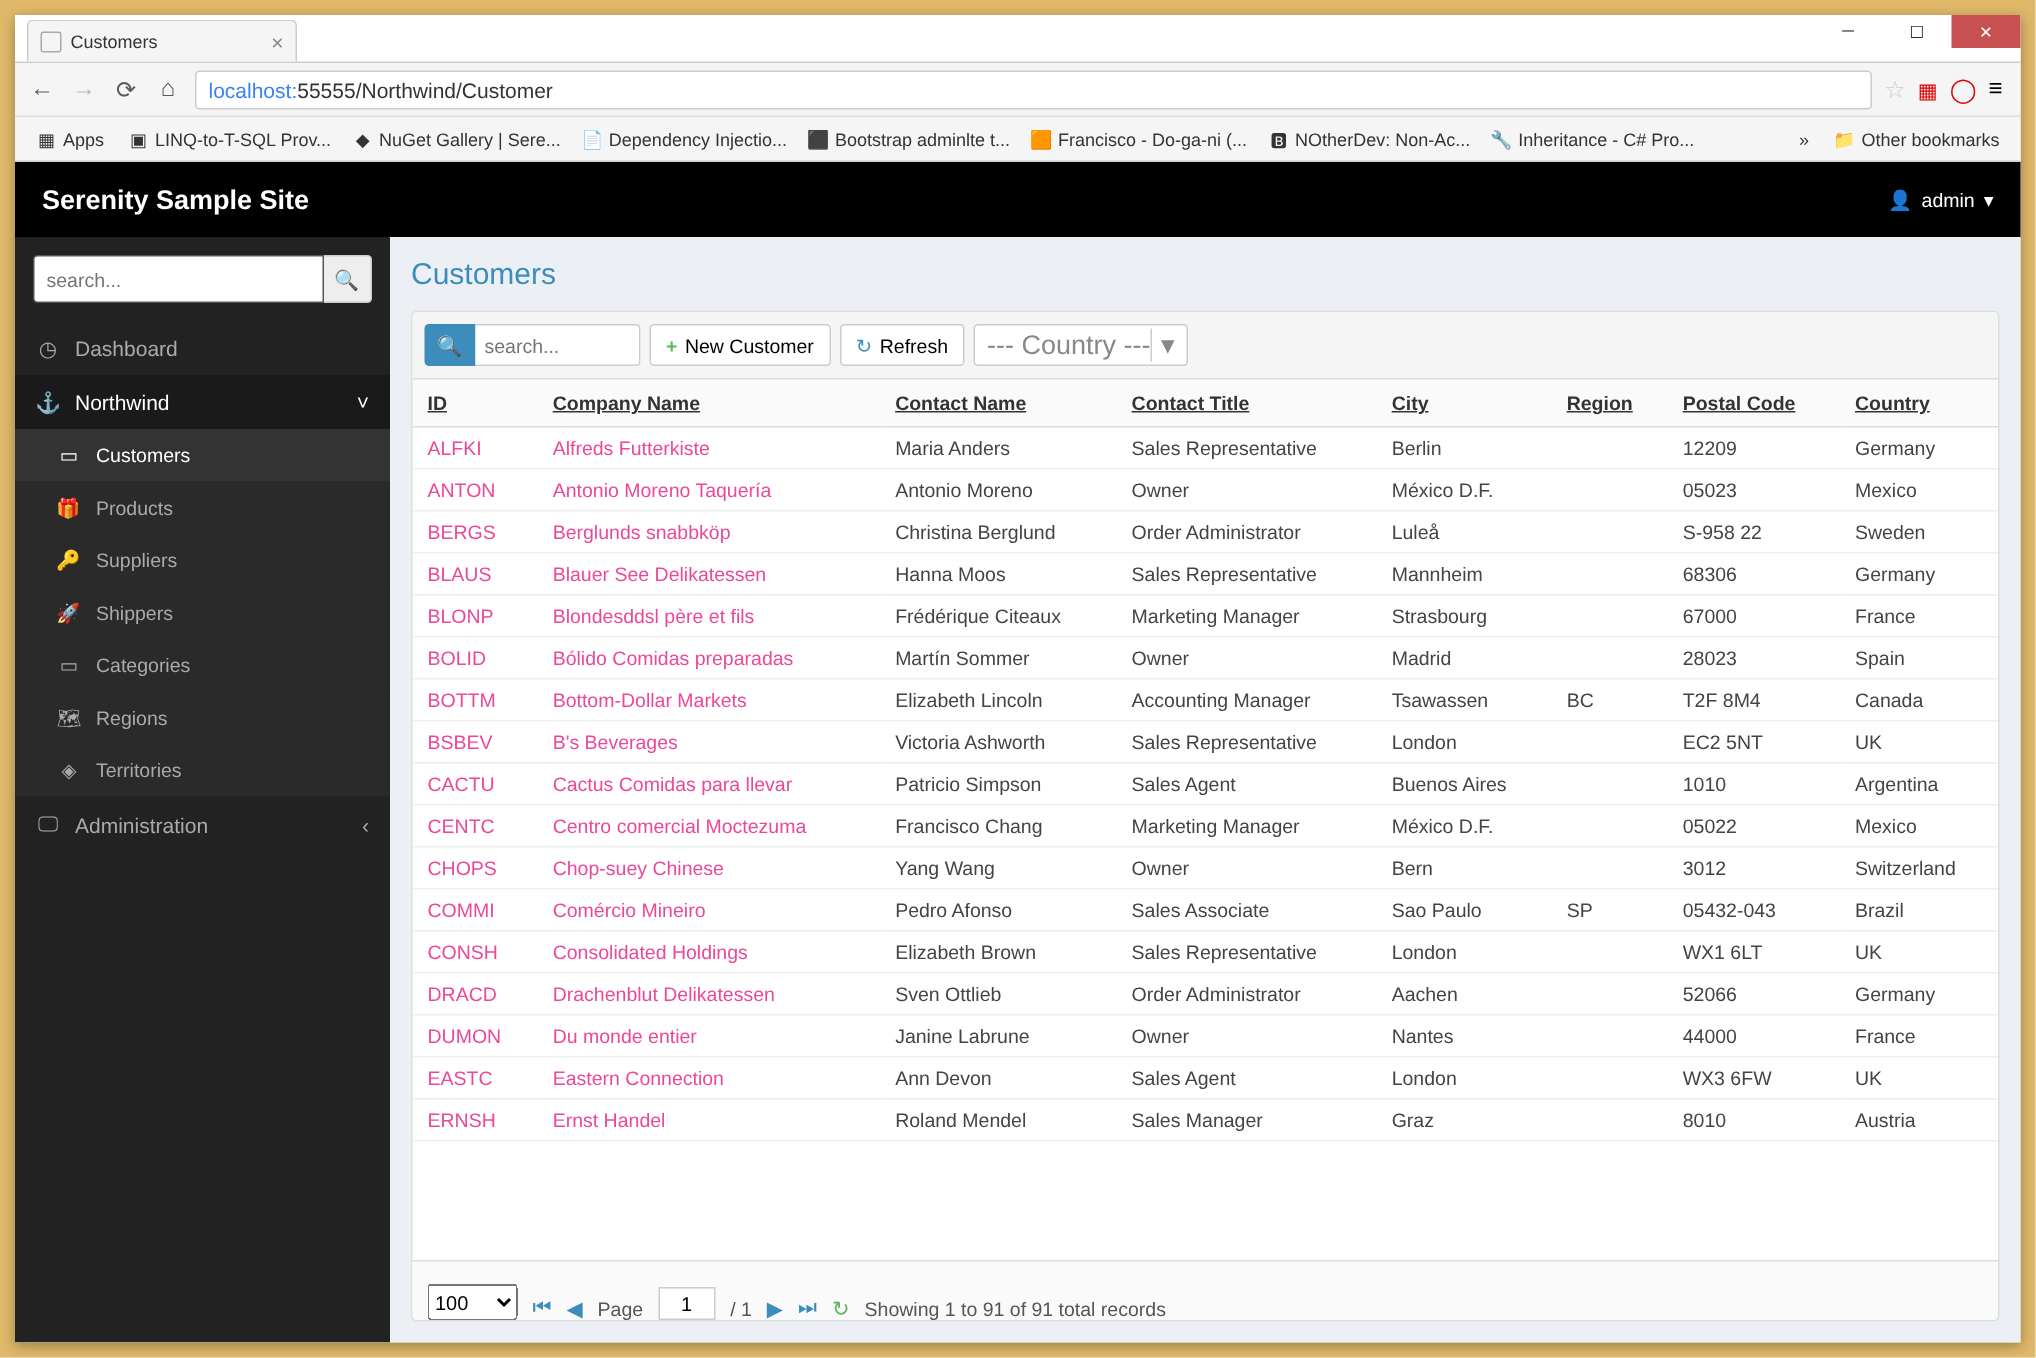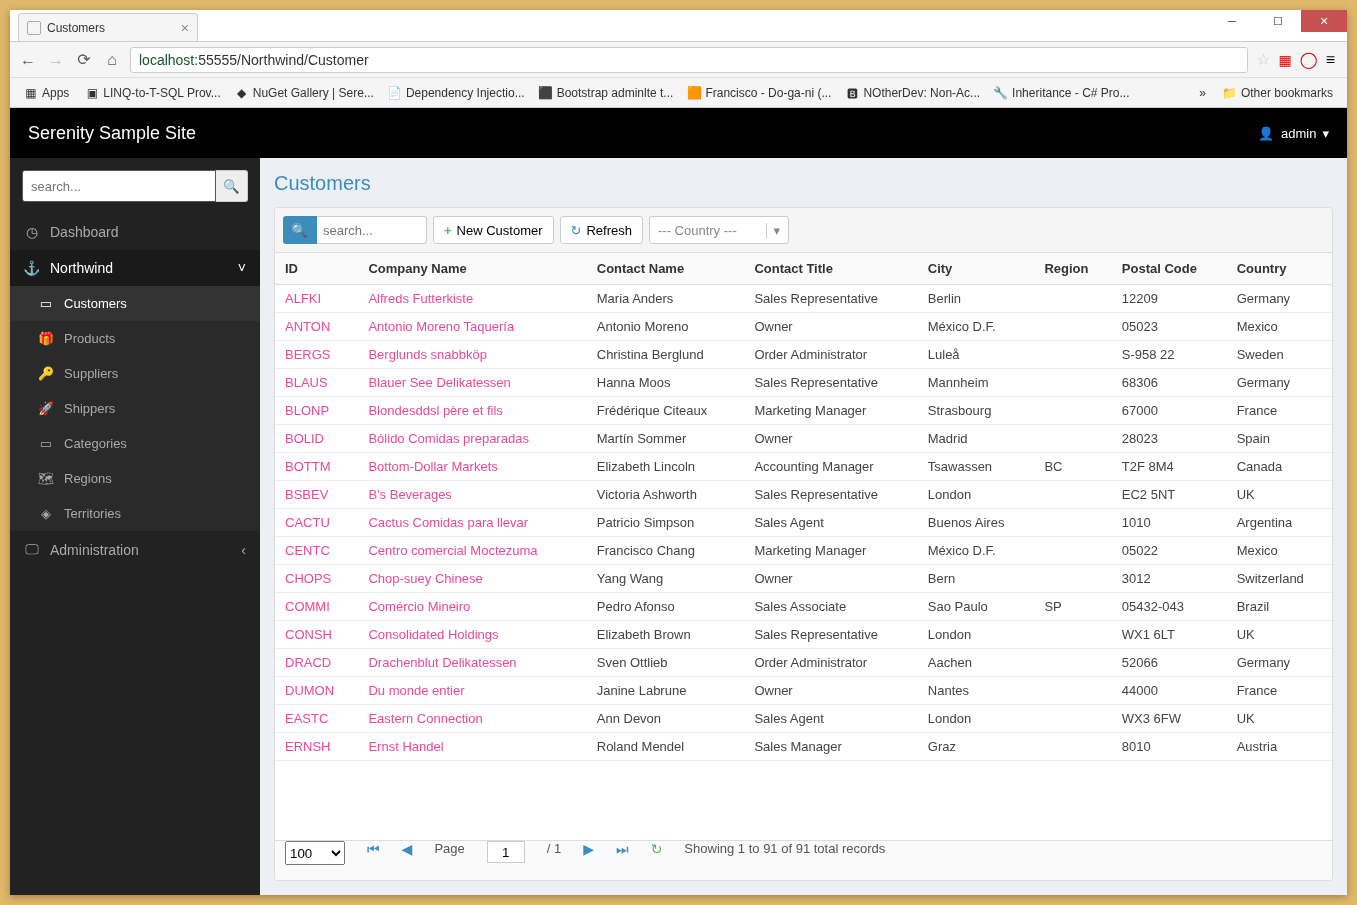--- a/index.html
+++ b/index.html
@@ -12,31 +12,31 @@
 
 .tabstrip { height: 32px; background: #fff; display: flex; align-items: end; padding-left: 8px; border-bottom: 1px solid #ccc; }
 .browser-tab { height: 28px; min-width: 180px; background: #f5f5f5; border: 1px solid #ccc; border-bottom: none; border-radius: 4px 4px 0 0; display: flex; align-items: center; padding: 0 8px; gap: 6px; font-size: 12px; color: #333; }
 .browser-tab .favicon { width: 14px; height: 14px; border: 1px solid #aaa; border-radius: 2px; }
 .browser-tab .tab-close { margin-left: auto; color: #888; font-size: 14px; cursor: pointer; }
 
 .addrbar { height: 36px; display: flex; align-items: center; gap: 8px; padding: 0 8px; background: #f5f5f5; border-bottom: 1px solid #ddd; }
 .nav-icon { width: 20px; height: 20px; display: flex; align-items: center; justify-content: center; color: #5a5a5a; font-size: 16px; cursor: pointer; }
 .nav-icon.disabled { color: #bbb; }
 .addrbox { flex: 1; height: 26px; border: 1px solid #ccc; border-radius: 3px; background: #fff; display: flex; align-items: center; padding: 0 8px; font-size: 14px; color: #333; }
-.addrbox .host { color: #14532d; }
+.addrbox .host { color: #3b82f6; }
 .addr-right { display: flex; gap: 8px; align-items: center; padding-right: 4px; }
 .addr-right span { font-size: 16px; cursor: pointer; }
 
 .bmbar { height: 30px; display: flex; align-items: center; gap: 4px; padding: 0 8px; background: #f5f5f5; border-bottom: 1px solid #ccc; font-size: 12px; color: #333; }
 .bm-item { display: flex; align-items: center; gap: 4px; padding: 2px 6px; cursor: pointer; white-space: nowrap; }
 .bm-item .bm-icon { width: 14px; height: 14px; display: inline-flex; align-items: center; justify-content: center; }
 .bm-right { margin-left: auto; display: flex; align-items: center; gap: 10px; }
 
 .app-header { height: 50px; background: #000; color: #fff; display: flex; align-items: center; padding: 0 18px; }
-.site-title { font-size: 18px; font-weight: 400; }
+.site-title { font-size: 18px; font-weight: 700; }
 .user-menu { margin-left: auto; display: flex; align-items: center; gap: 6px; font-size: 13px; cursor: pointer; }
 
 .app-body { flex: 1; display: flex; overflow: hidden; }
 .sidebar { width: 250px; background: #222; color: #aaa; display: flex; flex-direction: column; }
 .sb-search { padding: 12px; display: flex; }
 .sb-search input { flex: 1; height: 32px; border: 1px solid #555; background: #fff; padding: 0 8px; font-size: 13px; border-radius: 3px 0 0 3px; }
 .sb-search button { width: 36px; background: #eee; border: 1px solid #ccc; border-left: none; border-radius: 0 3px 3px 0; cursor: pointer; }
 .sb-item { padding: 10px 14px; display: flex; align-items: center; gap: 10px; font-size: 14px; cursor: pointer; }
 .sb-item.section { color: #fff; background: #1a1a1a; }
 .sb-item.sub { padding-left: 28px; background: #2a2a2a; font-size: 13px; }
@@ -47,30 +47,30 @@
 .main { flex: 1; background: #ecf0f5; display: flex; flex-direction: column; overflow: hidden; padding: 14px; gap: 12px; }
 .page-title { font-size: 20px; color: #3c8dbc; font-weight: 400; }
 .grid-panel { flex: 1; background: #fff; border: 1px solid #ddd; border-radius: 4px; display: flex; flex-direction: column; overflow: hidden; }
 .toolbar { padding: 8px; display: flex; gap: 6px; align-items: center; background: #f5f5f5; border-bottom: 1px solid #ddd; }
 .tb-search { display: flex; }
 .tb-search .btn-search { width: 34px; height: 28px; background: #3c8dbc; border: none; color: #fff; border-radius: 3px 0 0 3px; cursor: pointer; }
 .tb-search input { height: 28px; width: 110px; border: 1px solid #ccc; border-left: none; padding: 0 6px; font-size: 13px; border-radius: 0 3px 3px 0; }
 .btn { height: 28px; padding: 0 10px; border: 1px solid #ccc; background: #fff; border-radius: 3px; display: flex; align-items: center; gap: 5px; font-size: 13px; cursor: pointer; }
 .btn .plus { color: #5cb85c; font-weight: bold; }
 .btn .refresh { color: #3c8dbc; }
-.country-select { height: 28px; min-width: 140px; border: 1px solid #ccc; border-radius: 3px; display: flex; align-items: center; padding: 0 8px; font-size: 13px; color: #888; background: #fff; cursor: pointer; }
+.country-select { height: 28px; min-width: 140px; border: 1px solid #ccc; border-radius: 3px; display: flex; align-items: center; padding: 0 8px; font-size: 18px; color: #888; background: #fff; cursor: pointer; }
 .country-select .dd { margin-left: auto; border-left: 1px solid #ccc; padding-left: 6px; }
 
 .grid-scroll { flex: 1; overflow: auto; }
 table.grid { width: 100%; border-collapse: collapse; font-size: 13px; }
-table.grid th { text-align: left; padding: 8px 10px; border-bottom: 1px solid #ddd; color: #333; font-weight: 600; background: #fafafa; position: sticky; top: 0; }
+table.grid th { text-align: left; padding: 8px 10px; border-bottom: 1px solid #ddd; color: #333; font-weight: 600; background: #fafafa; position: sticky; top: 0; text-decoration: underline; }
 table.grid td { padding: 6px 10px; border-bottom: 1px solid #eee; color: #444; white-space: nowrap; }
 table.grid td.link { color: #ec4899; cursor: pointer; }
 
-.pager { height: 40px; border-top: 1px solid #ddd; display: flex; align-items: flex-start; gap: 22px; padding: 0 10px; font-size: 13px; color: #555; background: #fafafa; }
+.pager { height: 40px; border-top: 1px solid #ddd; display: flex; align-items: flex-end; gap: 10px; padding: 0 10px; font-size: 13px; color: #555; background: #fafafa; }
 .pager select { height: 24px; width: 60px; }
 .pager .pg-btn { color: #3c8dbc; cursor: pointer; font-size: 14px; }
 .pager input { width: 38px; height: 22px; text-align: center; border: 1px solid #ccc; }
 </style>
 </head>
 <body>
 
 <div class="window">
   <div class="win-buttons">
     <div class="win-btn">─</div>

